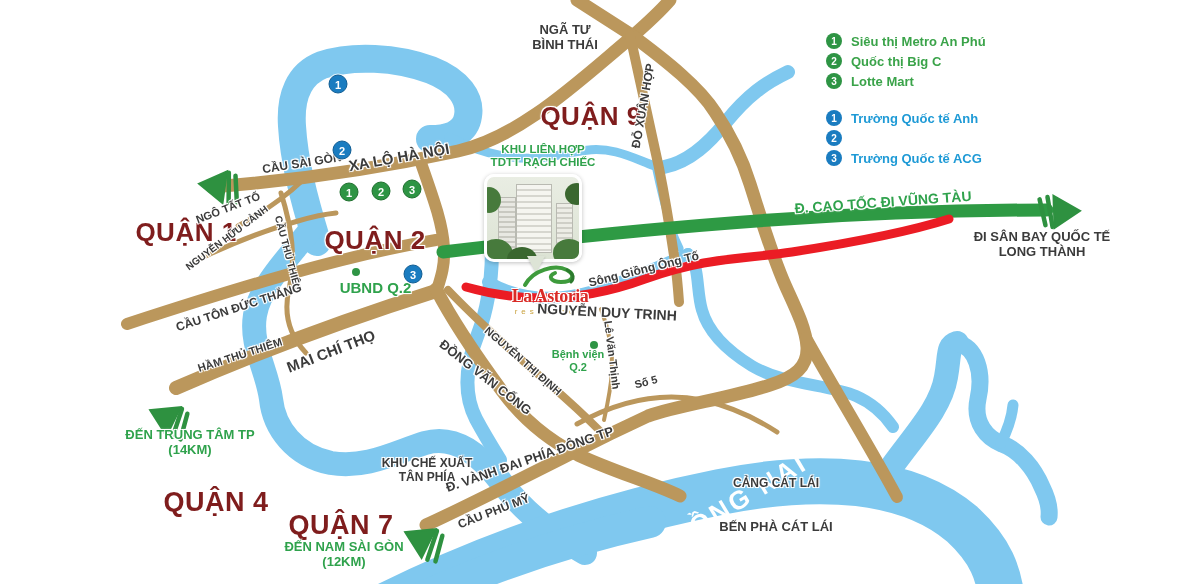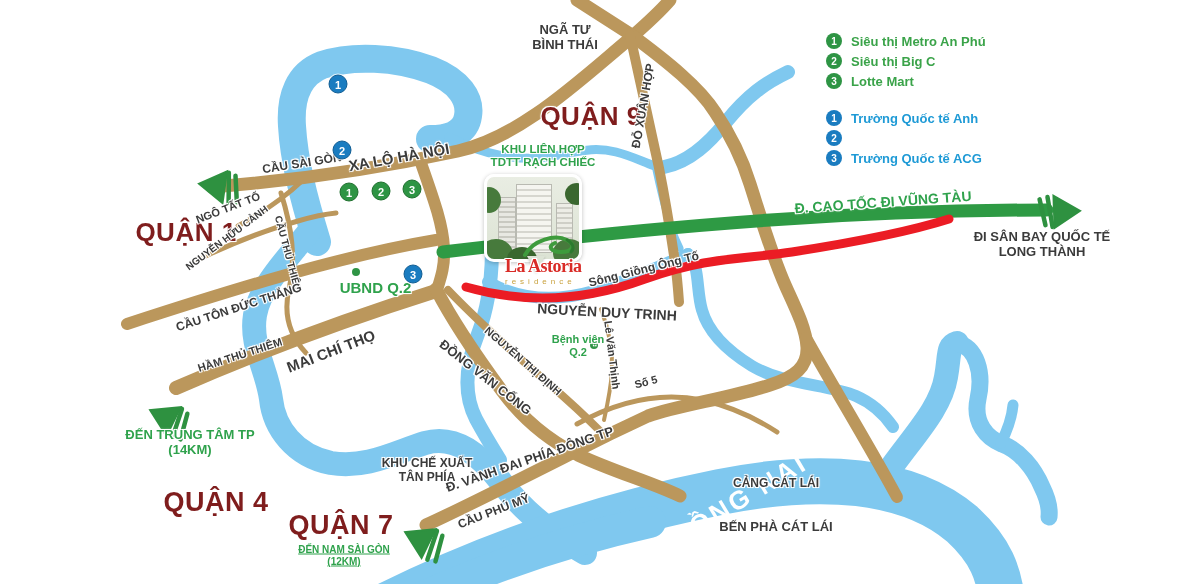--- a/index.html
+++ b/index.html
@@ -35,21 +35,21 @@
          background:repeating-linear-gradient(180deg,#f5f5f0 0 4px,#d6d6cf 4px 6px);}
   .bc-t2{left:12%;width:17%;top:24%;height:62%;
          background:repeating-linear-gradient(180deg,#e8e8e2 0 3px,#c9c9c1 3px 5px);}
   .bc-t3{right:7%;width:16%;top:32%;height:54%;
          background:repeating-linear-gradient(180deg,#ededE6 0 3px,#cfcfc7 3px 5px);}
   .bc-tree{position:absolute;border-radius:50%;background:#477a3c;}
   .bc-tree.d{background:#3a672f;}
   .card-pointer{position:absolute;left:527px;top:256px;width:0;height:0;
                 border-left:9px solid transparent;border-right:9px solid transparent;
                 border-top:17px solid #dde4d6;filter:drop-shadow(0 1px 1px rgba(0,0,0,.2));}
-  .logo{position:absolute;left:505px;top:232px;width:90px;}
+  .logo{position:absolute;left:505px;top:262px;width:90px;text-align:center;}
   .logo-ribbon{display:block;margin:0 auto -2px auto;}
   .logo-name{display:block;font-family:"Liberation Serif","DejaVu Serif",serif;font-weight:bold;
              font-size:18px;color:#D92B27;letter-spacing:-0.5px;
              text-shadow:-1px -1px 0 #fff,1px -1px 0 #fff,-1px 1px 0 #fff,1px 1px 0 #fff;}
   .logo-sub{display:block;font-size:8px;font-weight:normal;color:#C9A23E;letter-spacing:4px;
             text-shadow:-1px -1px 0 #fff,1px -1px 0 #fff,-1px 1px 0 #fff,1px 1px 0 #fff;}
 </style>
 </head>
 <body>
 
@@ -129,20 +129,21 @@
     <svg class="logo-ribbon" width="58" height="26" viewBox="0 0 58 26">
       <path d="M4,23 C12,8 34,2 46,8 C55,13 52,20 40,20 C30,20 26,14 34,11" fill="none" stroke="#3E9B3C" stroke-width="4" stroke-linecap="round"></path>
       <path d="M46,8 C52,11 54,16 50,20" fill="none" stroke="#2C7A2E" stroke-width="3" stroke-linecap="round"></path>
     </svg>
     <span class="logo-name">La Astoria</span>
     <span class="logo-sub">residence</span>
   </div>
 
   <div class="lbl lbl-district" style="left:591px;top:117px;transform:translate(-50%,-50%);">QUẬN 9</div>
   <div class="lbl lbl-district" style="left:186px;top:233px;transform:translate(-50%,-50%);">QUẬN 1</div>
+  <div class="lbl lbl-district" style="left:375px;top:241px;transform:translate(-50%,-50%);">QUẬN 2</div>
   <div class="lbl lbl-district" style="left:216px;top:503px;transform:translate(-50%,-50%);font-size:27px;">QUẬN 4</div>
   <div class="lbl lbl-district" style="left:341px;top:526px;transform:translate(-50%,-50%);font-size:27px;">QUẬN 7</div>
 
   <div class="lbl" style="left:565px;top:38px;font-size:13px;transform:translate(-50%,-50%);">NGÃ TƯ
 BÌNH THÁI</div>
   <div class="lbl lbl-green" style="left:543px;top:156px;font-size:11.5px;transform:translate(-50%,-50%);">KHU LIÊN HỢP
 TDTT RẠCH CHIẾC</div>
   <div class="lbl" style="left:644px;top:106px;font-size:12px;transform:translate(-50%,-50%) rotate(-80deg);white-space:nowrap;">ĐỖ XUÂN HỢP</div>
   <div class="lbl" style="left:399px;top:157px;font-size:15px;transform:translate(-50%,-50%) rotate(-10deg);white-space:nowrap;">XA LỘ HÀ NỘI</div>
   <div class="lbl" style="left:302px;top:164px;font-size:12px;transform:translate(-50%,-50%) rotate(-9deg);white-space:nowrap;">CẦU SÀI GÒN</div>
@@ -150,55 +151,55 @@
   <div class="lbl" style="left:227px;top:238px;font-size:10px;transform:translate(-50%,-50%) rotate(-37deg);white-space:nowrap;">NGUYỄN HỮU CẢNH</div>
   <div class="lbl" style="left:288px;top:254px;font-size:10px;transform:translate(-50%,-50%) rotate(75deg);white-space:nowrap;">CẦU THỦ THIÊM</div>
   <div class="lbl lbl-green" style="left:357px;top:288px;font-size:15px;transform:translate(-50%,-50%);white-space:nowrap;padding-left:37px;">UBND Q.2</div>
   <div class="lbl" style="left:239px;top:308px;font-size:12px;transform:translate(-50%,-50%) rotate(-18deg);white-space:nowrap;">CẦU TÔN ĐỨC THẮNG</div>
   <div class="lbl" style="left:240px;top:355px;font-size:11px;transform:translate(-50%,-50%) rotate(-18deg);white-space:nowrap;">HẦM THỦ THIÊM</div>
   <div class="lbl" style="left:331px;top:351px;font-size:15px;transform:translate(-50%,-50%) rotate(-21deg);white-space:nowrap;">MAI CHÍ THỌ</div>
   <div class="lbl" style="left:644px;top:270px;font-size:12px;transform:translate(-50%,-50%) rotate(-14deg);white-space:nowrap;">Sông Giồng Ông Tố</div>
   <div class="lbl" style="left:607px;top:312px;font-size:14px;transform:translate(-50%,-50%) rotate(3deg);white-space:nowrap;">NGUYỄN DUY TRINH</div>
   <div class="lbl" style="left:523px;top:361px;font-size:11px;transform:translate(-50%,-50%) rotate(41deg);white-space:nowrap;">NGUYỄN THỊ ĐỊNH</div>
   <div class="lbl" style="left:485px;top:378px;font-size:13px;transform:translate(-50%,-50%) rotate(38deg);white-space:nowrap;">ĐỒNG VĂN CỐNG</div>
-  <div class="lbl lbl-green" style="left:578px;top:346px;font-size:11px;transform:translate(-50%,-50%);">Bệnh viện
+  <div class="lbl lbl-green" style="left:578px;top:361px;font-size:11px;transform:translate(-50%,-50%);">Bệnh viện
 Q.2</div>
   <div class="lbl" style="left:612px;top:355px;font-size:11px;transform:translate(-50%,-50%) rotate(83deg);white-space:nowrap;">Lê Văn Thịnh</div>
   <div class="lbl" style="left:646px;top:382px;font-size:11px;transform:translate(-50%,-50%) rotate(-15deg);white-space:nowrap;">Số 5</div>
   <div class="lbl lbl-green" style="left:883px;top:202px;font-size:14px;transform:translate(-50%,-50%) rotate(-4deg);white-space:nowrap;">Đ. CAO TỐC ĐI VŨNG TÀU</div>
   <div class="lbl" style="left:1042px;top:245px;font-size:13px;transform:translate(-50%,-50%);">ĐI SÂN BAY QUỐC TẾ
 LONG THÀNH</div>
   <div class="lbl lbl-green" style="left:190px;top:443px;font-size:13px;transform:translate(-50%,-50%);">ĐẾN TRUNG TÂM TP
 (14KM)</div>
   <div class="lbl" style="left:427px;top:471px;font-size:12px;transform:translate(-50%,-50%);">KHU CHẾ XUẤT
 TÂN PHÍA</div>
   <div class="lbl" style="left:530px;top:460px;font-size:13px;transform:translate(-50%,-50%) rotate(-19deg);white-space:nowrap;">Đ. VÀNH ĐAI PHÍA ĐÔNG TP</div>
   <div class="lbl" style="left:494px;top:512px;font-size:12px;transform:translate(-50%,-50%) rotate(-21deg);white-space:nowrap;">CẦU PHÚ MỸ</div>
-  <div class="lbl lbl-green" style="left:344px;top:555px;font-size:10px;transform:translate(-50%,-50%);text-decoration:underline;">ĐẾN NAM SÀI GÒN
+  <div class="lbl lbl-green" style="left:344px;top:555px;font-size:13px;transform:translate(-50%,-50%);">ĐẾN NAM SÀI GÒN
 (12KM)</div>
   <div class="lbl lbl-white" style="left:697px;top:526px;font-size:26px;transform:translate(-50%,-50%) rotate(-31deg);white-space:nowrap;">SÔNG ĐỒNG NAI</div>
   <div class="lbl" style="left:776px;top:468px;font-size:12px;transform:translate(-50%,-50%);white-space:nowrap;margin-top:16px;">CẢNG CÁT LÁI</div>
   <div class="lbl" style="left:776px;top:527px;font-size:13px;transform:translate(-50%,-50%);white-space:nowrap;">BẾN PHÀ CÁT LÁI</div>
 
   <div class="marker marker-blue" style="left:338px;top:84px;">1</div>
   <div class="marker marker-blue" style="left:342px;top:150px;">2</div>
   <div class="marker marker-blue" style="left:413px;top:274px;">3</div>
   <div class="marker marker-green" style="left:349px;top:192px;">1</div>
   <div class="marker marker-green" style="left:381px;top:191px;">2</div>
   <div class="marker marker-green" style="left:412px;top:189px;">3</div>
 
   <div class="legend">
     <div class="legend-group">
       <div class="legend-row">
         <span class="legend-dot g">1</span>
         <span class="legend-label g">Siêu thị Metro An Phú</span>
       </div>
       <div class="legend-row">
         <span class="legend-dot g">2</span>
-        <span class="legend-label g">Siêu thị Big C</span>
+        <span class="legend-label g">Quốc thị Big C</span>
       </div>
       <div class="legend-row">
         <span class="legend-dot g">3</span>
         <span class="legend-label g">Lotte Mart</span>
       </div>
     </div>
     <div class="legend-group">
       <div class="legend-row">
         <span class="legend-dot b">1</span>
         <span class="legend-label b">Trường Quốc tế Anh</span>

